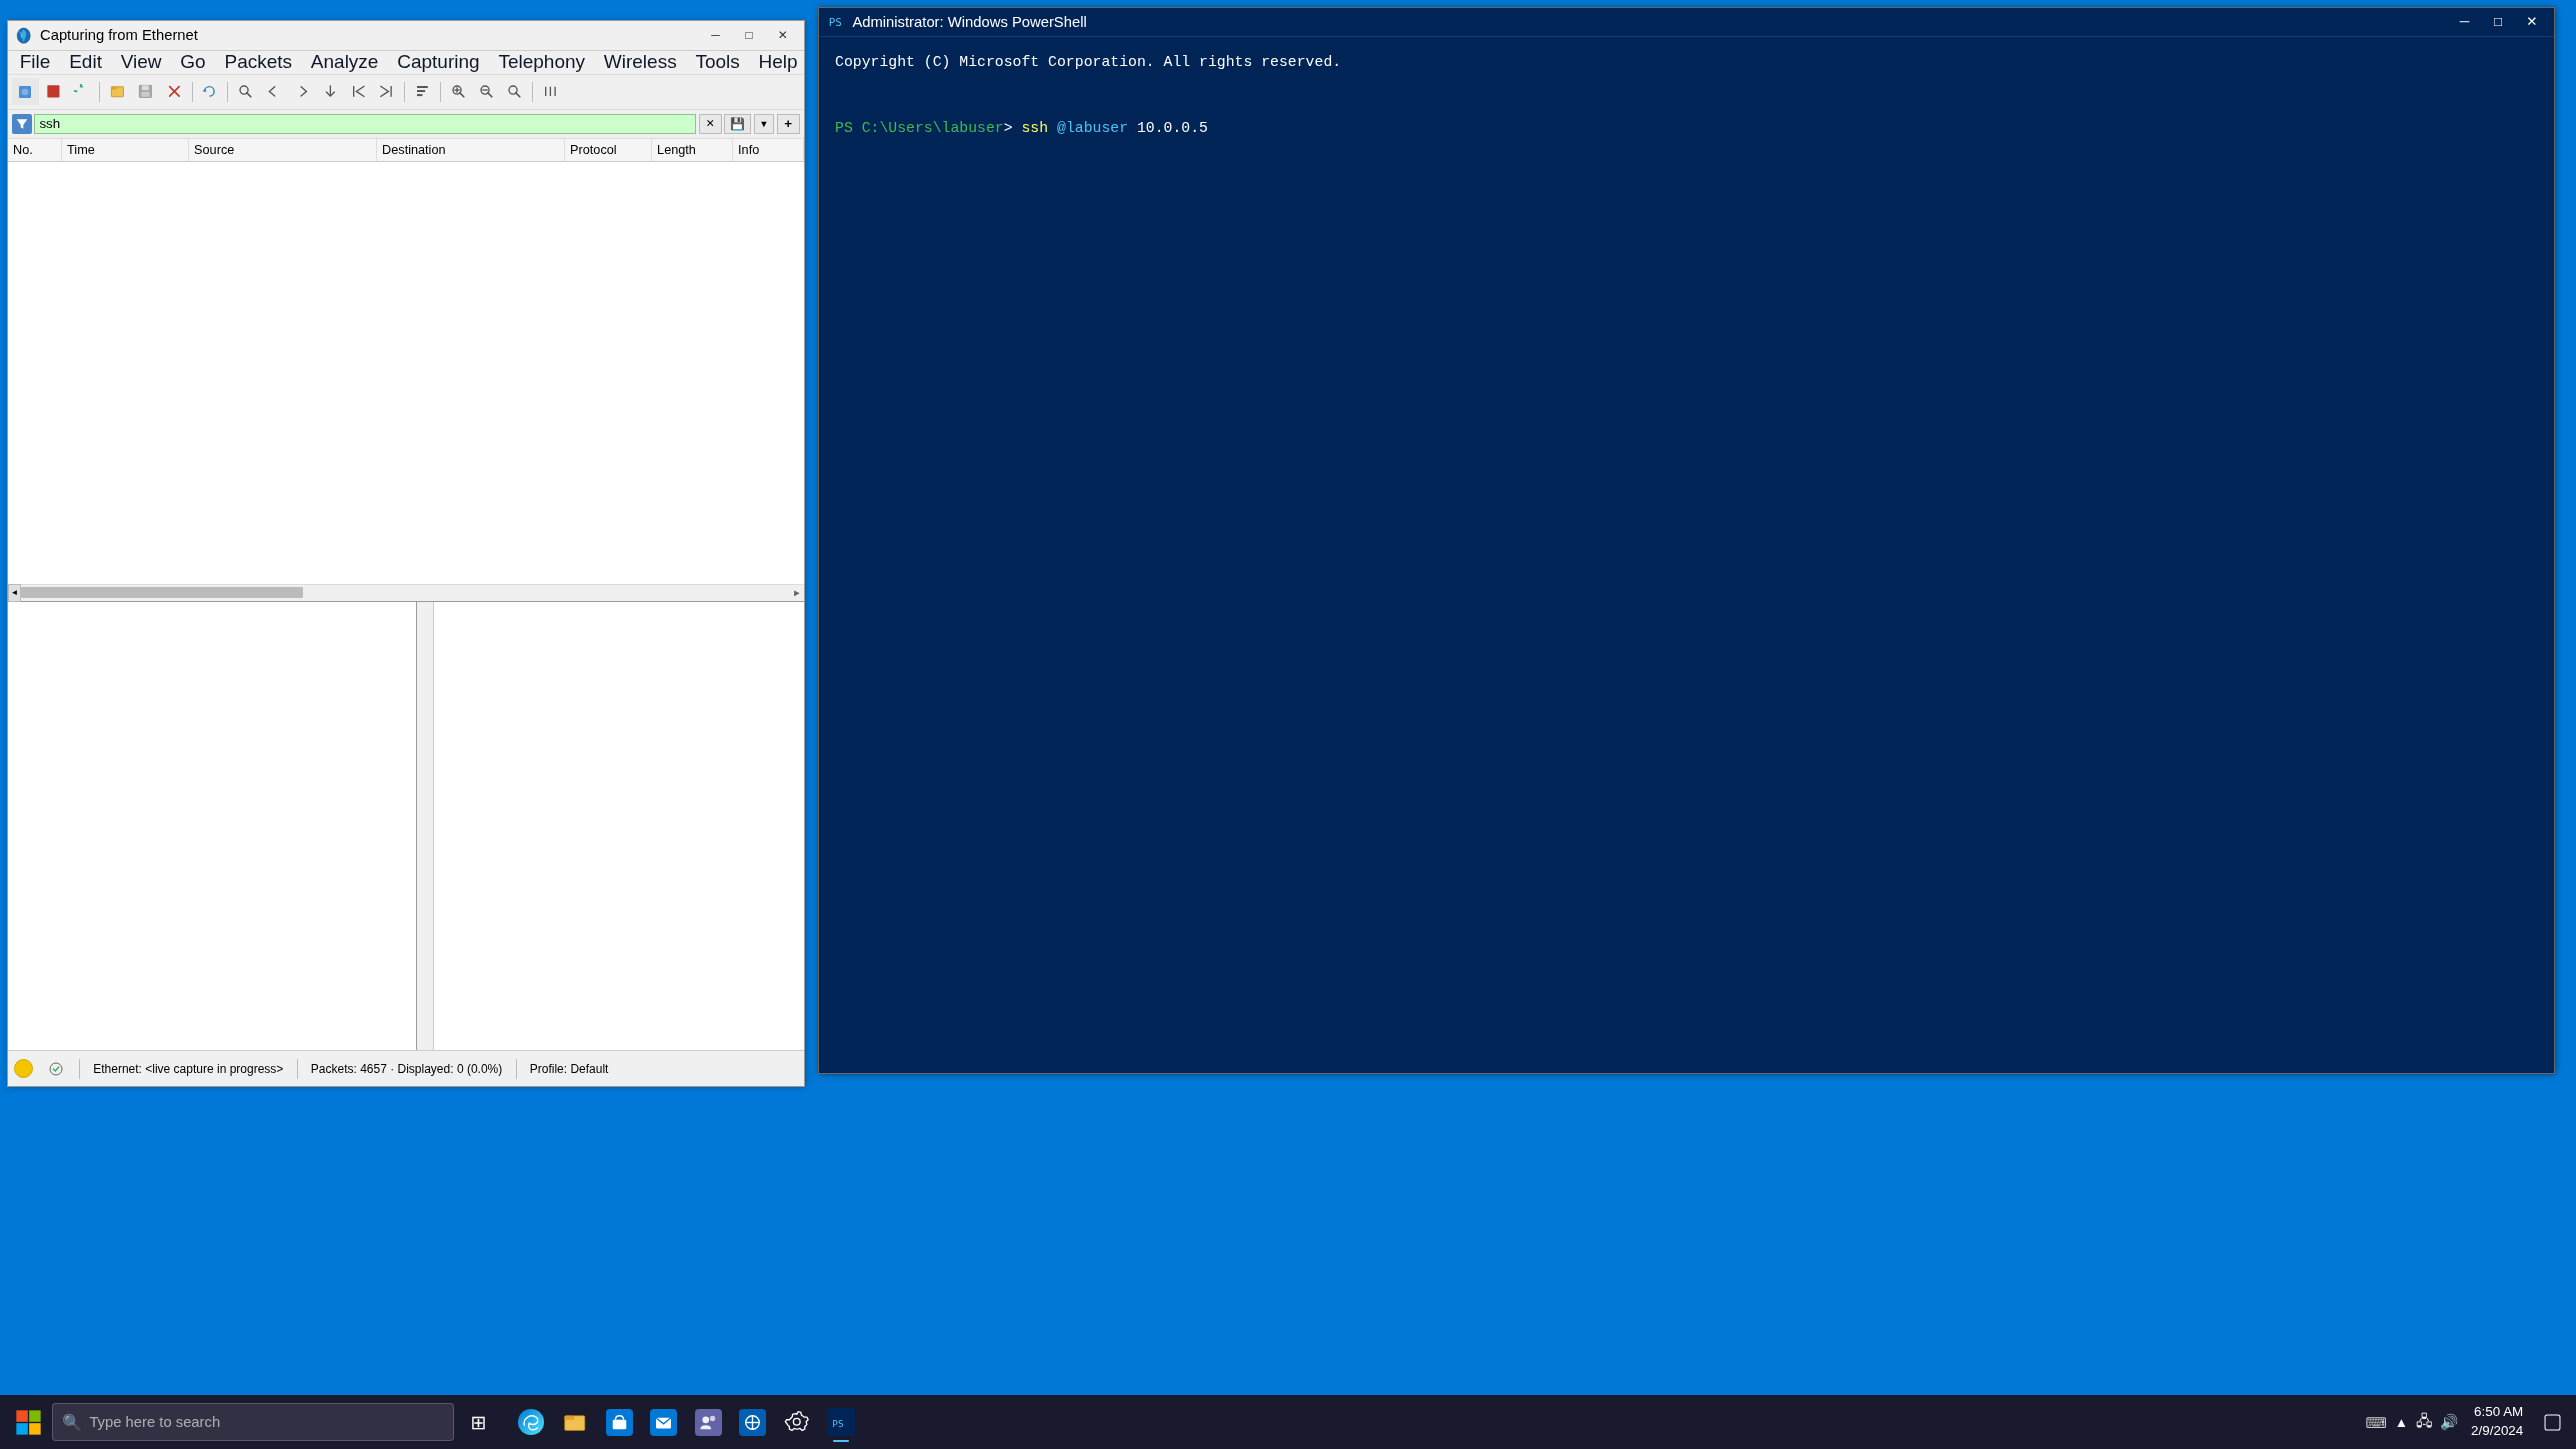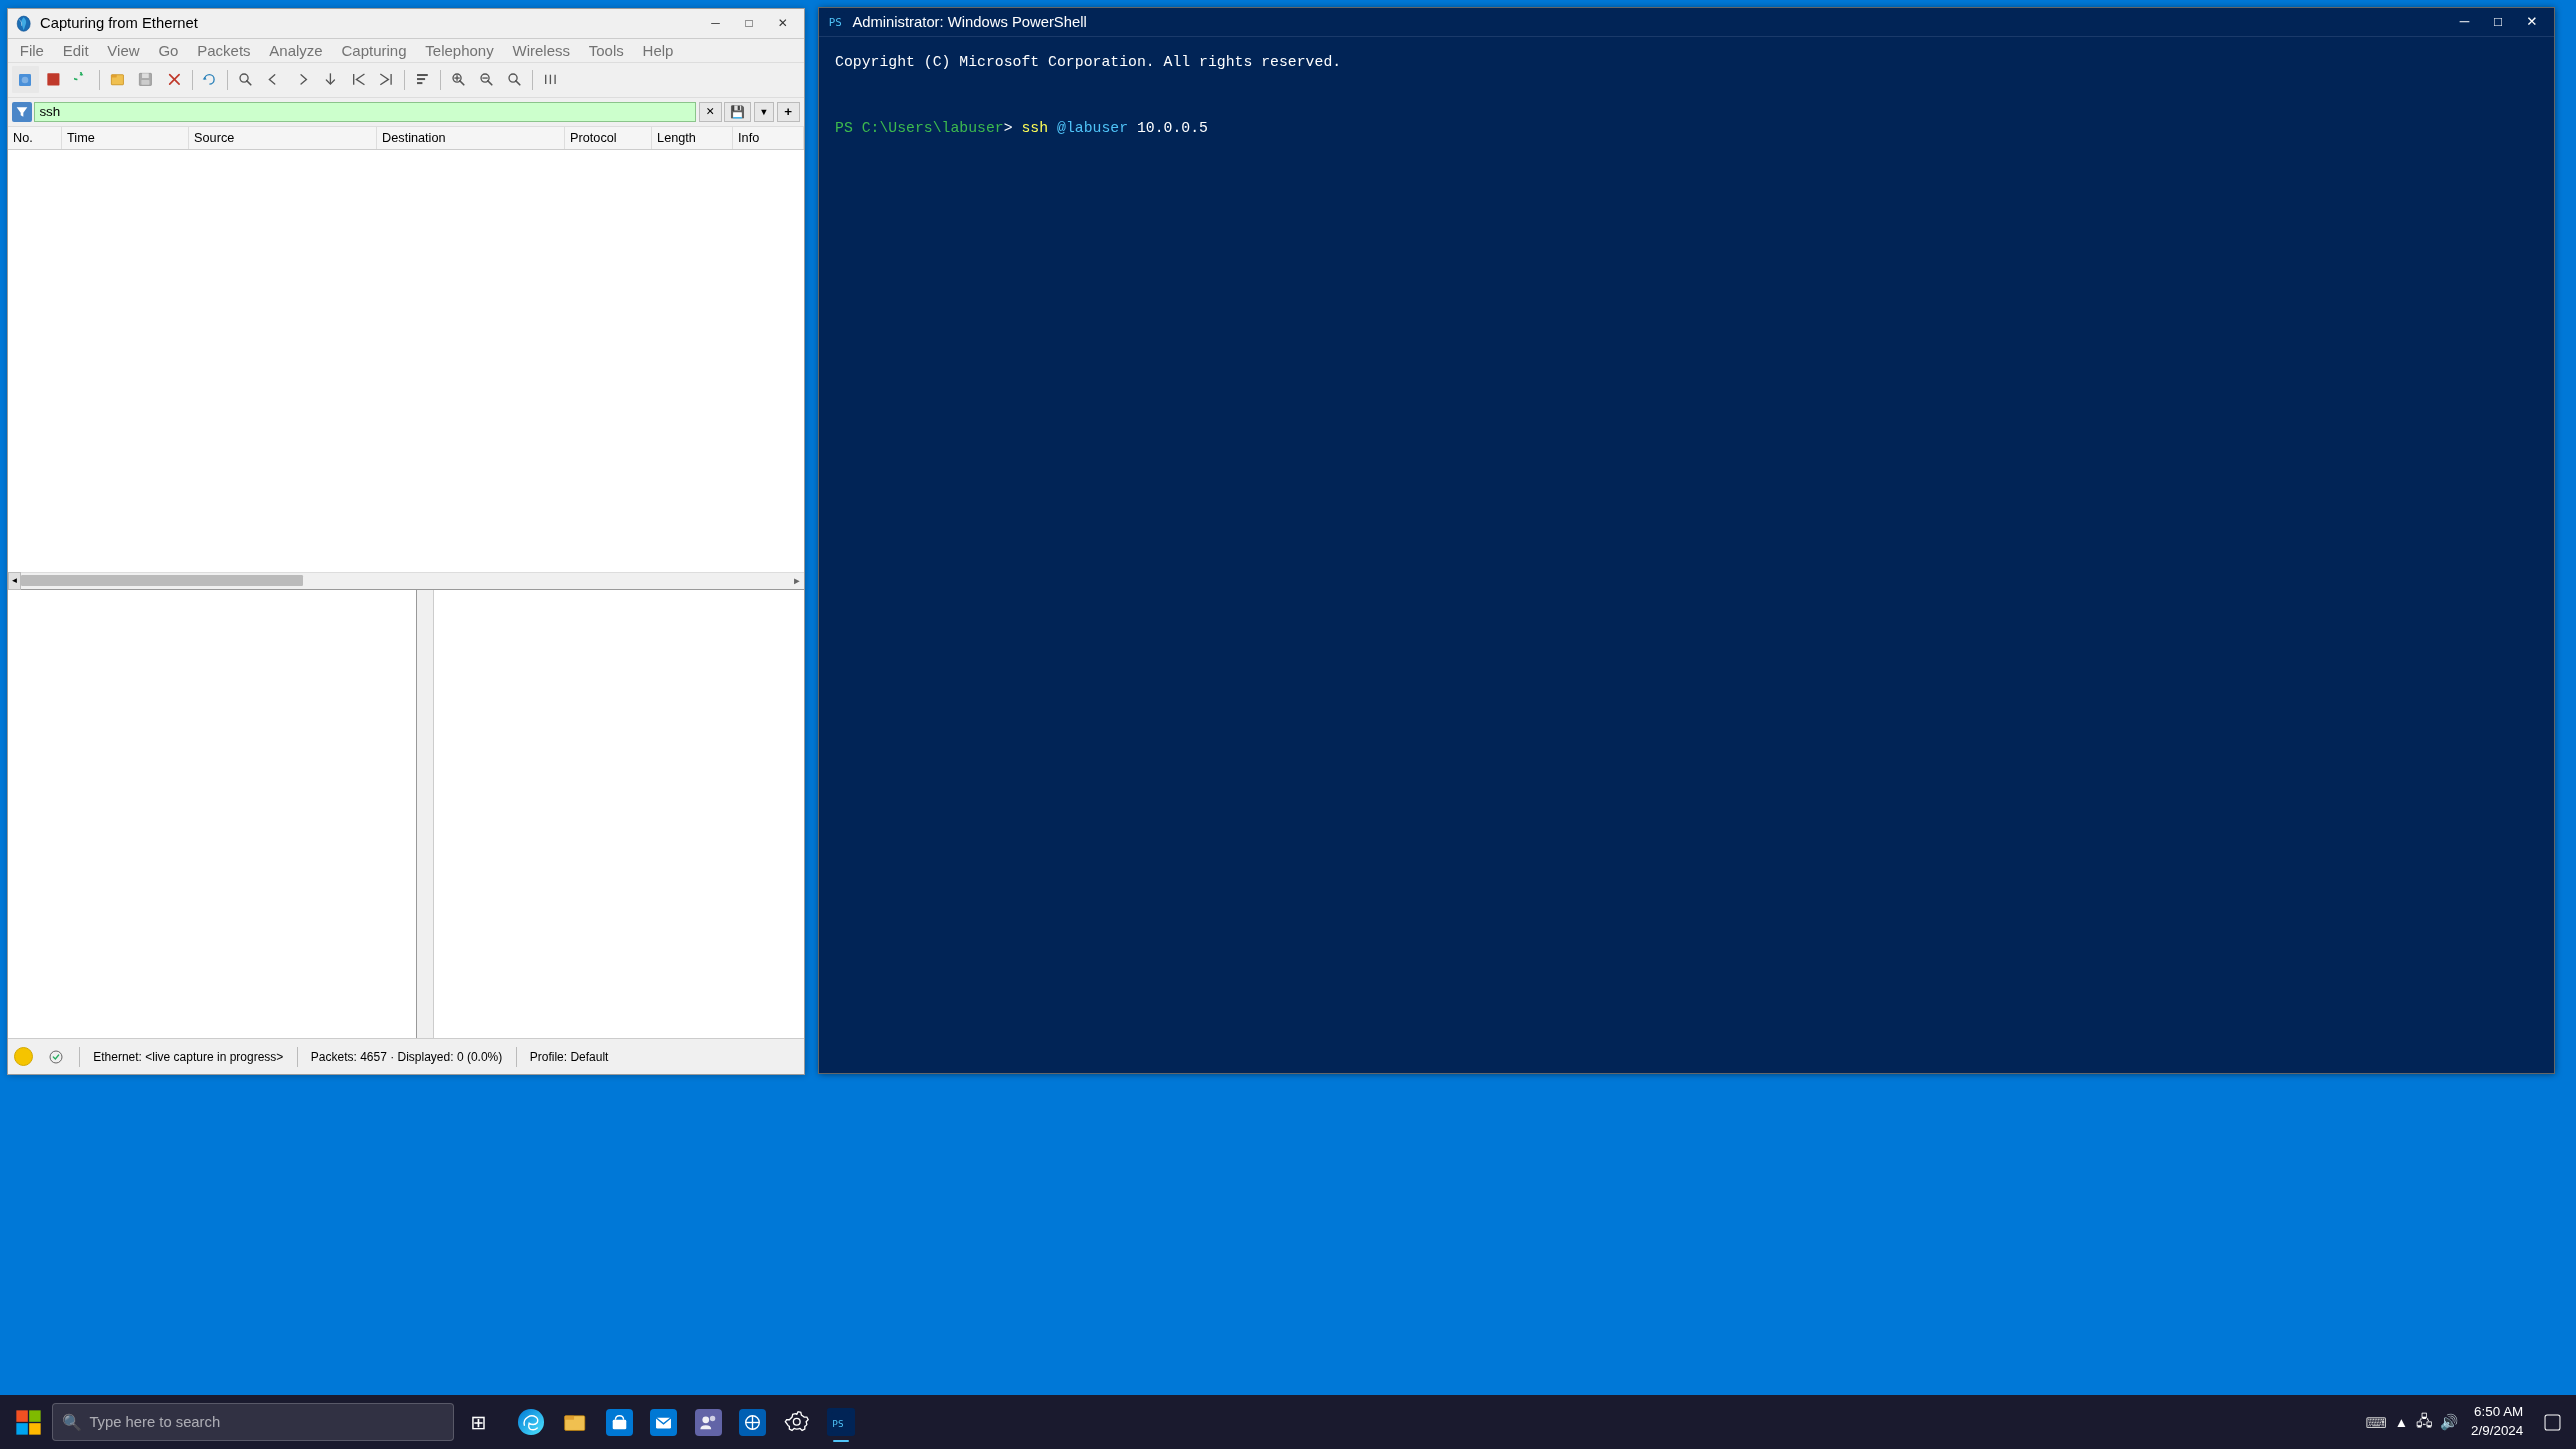--- a/index.html
+++ b/index.html
@@ -16,21 +16,21 @@
     .desktop {
       width: 100%;
       height: 100%;
       background: #0078d7;
       position: relative;
     }
 
     
     .wireshark-window {
       position: absolute;
-      top: 8px;
+      top: 20px;
       left: 6.7px;
       width: 798px;
       height: 1067px;
       background: #f0f0f0;
       border: 0.7px solid #999;
       box-shadow: 1.3px 1.3px 6.7px rgba(0,0,0,0.3);
       display: flex;
       flex-direction: column;
     }
 
@@ -94,23 +94,23 @@
       align-items: center;
       border-bottom: 0.7px solid #ddd;
       padding: 0 2.7px;
     }
 
     .menubar-item {
       padding: 0 9.4px;
       height: 24px;
       display: flex;
       align-items: center;
-      font-size: 15px;
-      cursor: pointer;
-      color: #737373;
+      font-size: 19px;
+      cursor: pointer;
+      color: #0f172a;
     }
 
     
     .toolbar {
       height: 35px;
       background: #f0f0f0;
       border-bottom: 0.7px solid #ddd;
       display: flex;
       align-items: center;
       padding: 0 4px;

